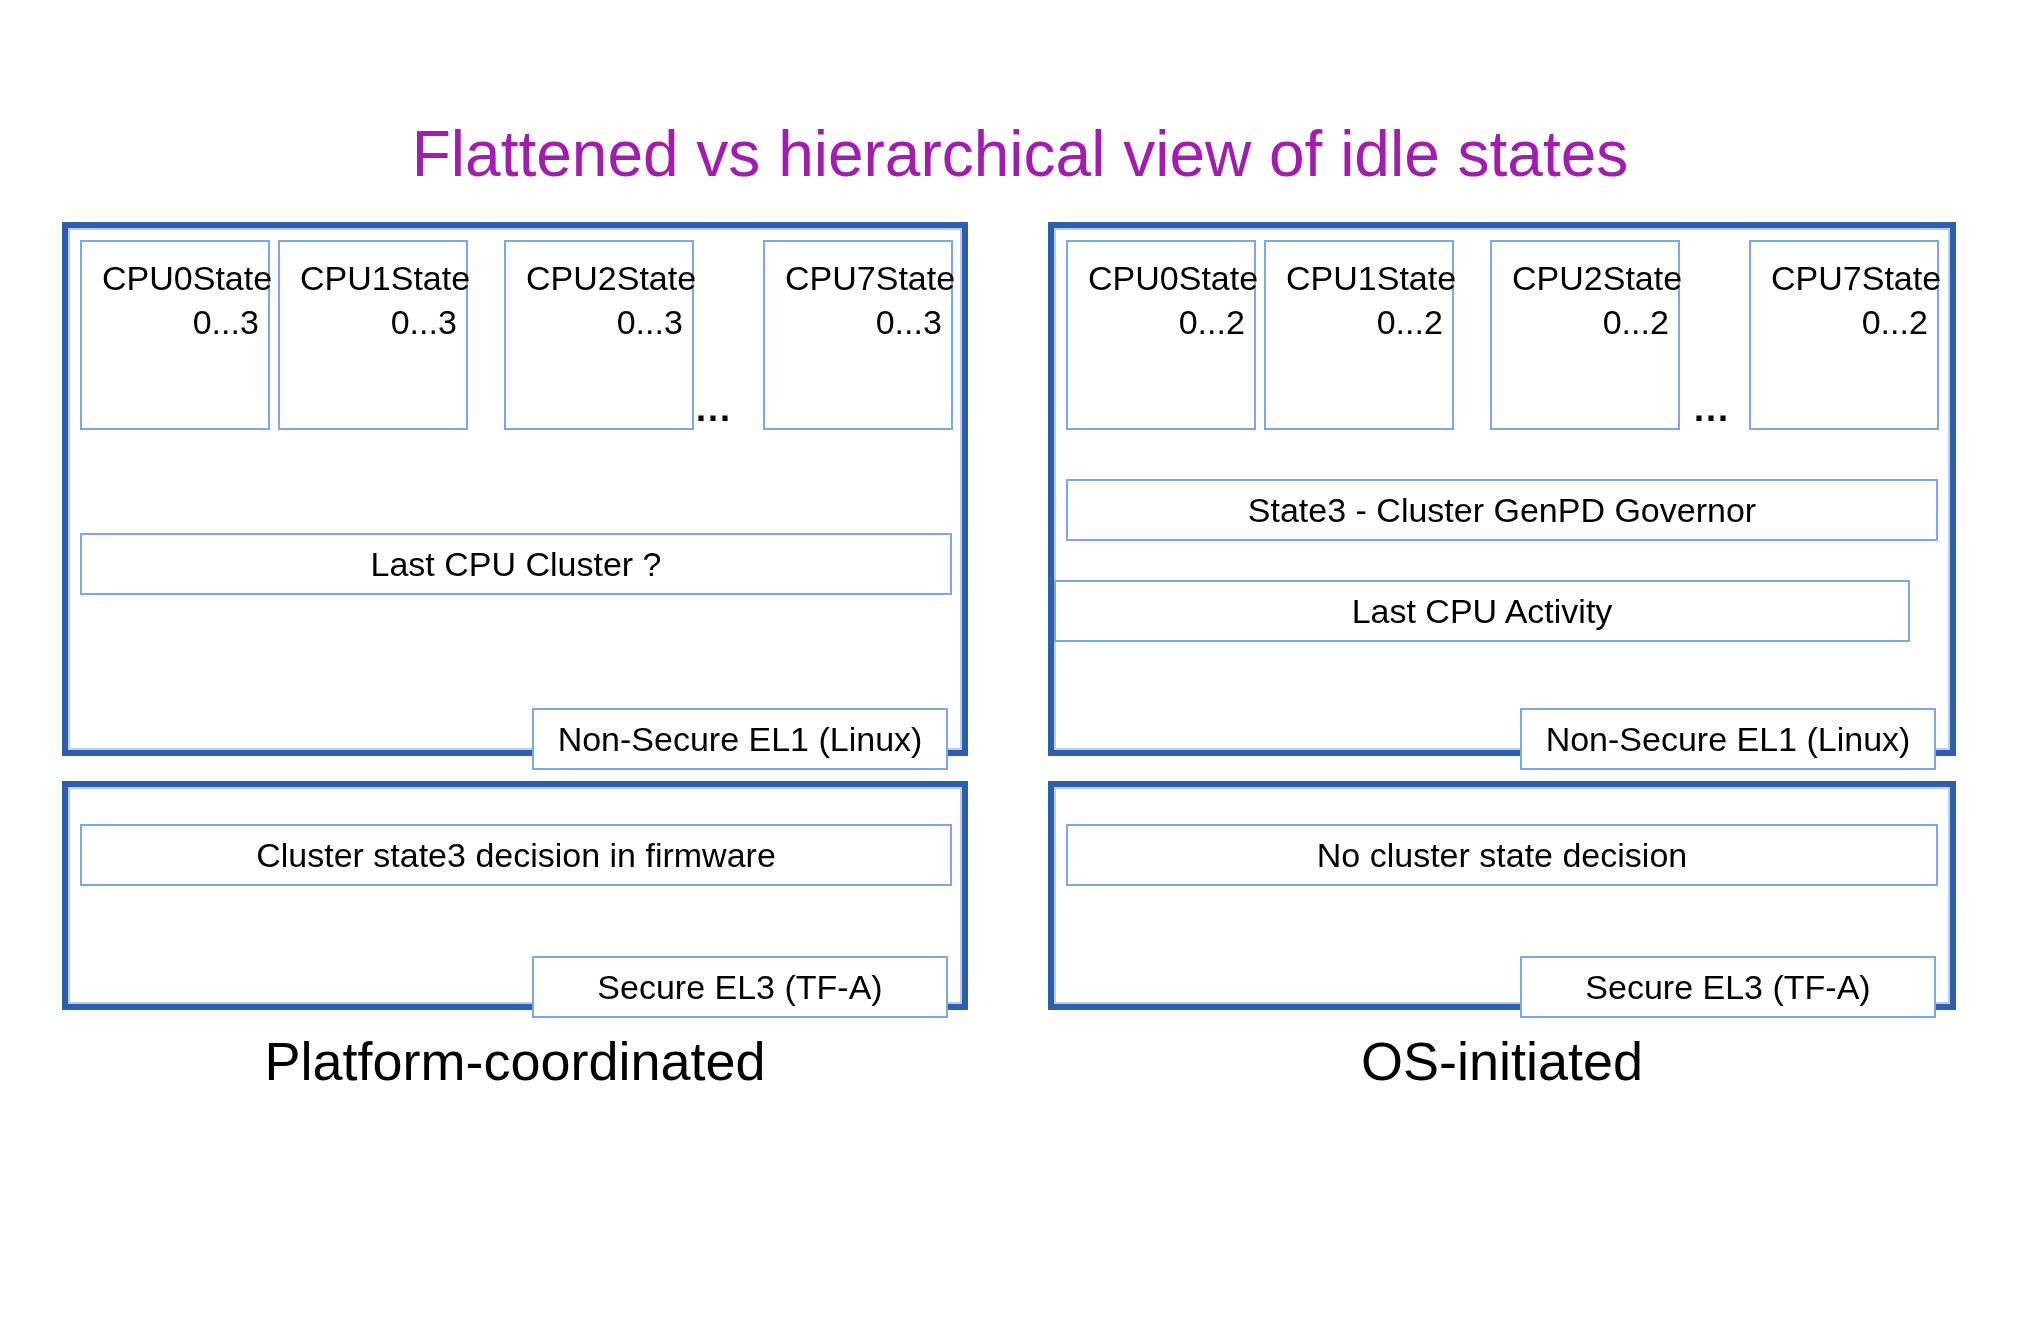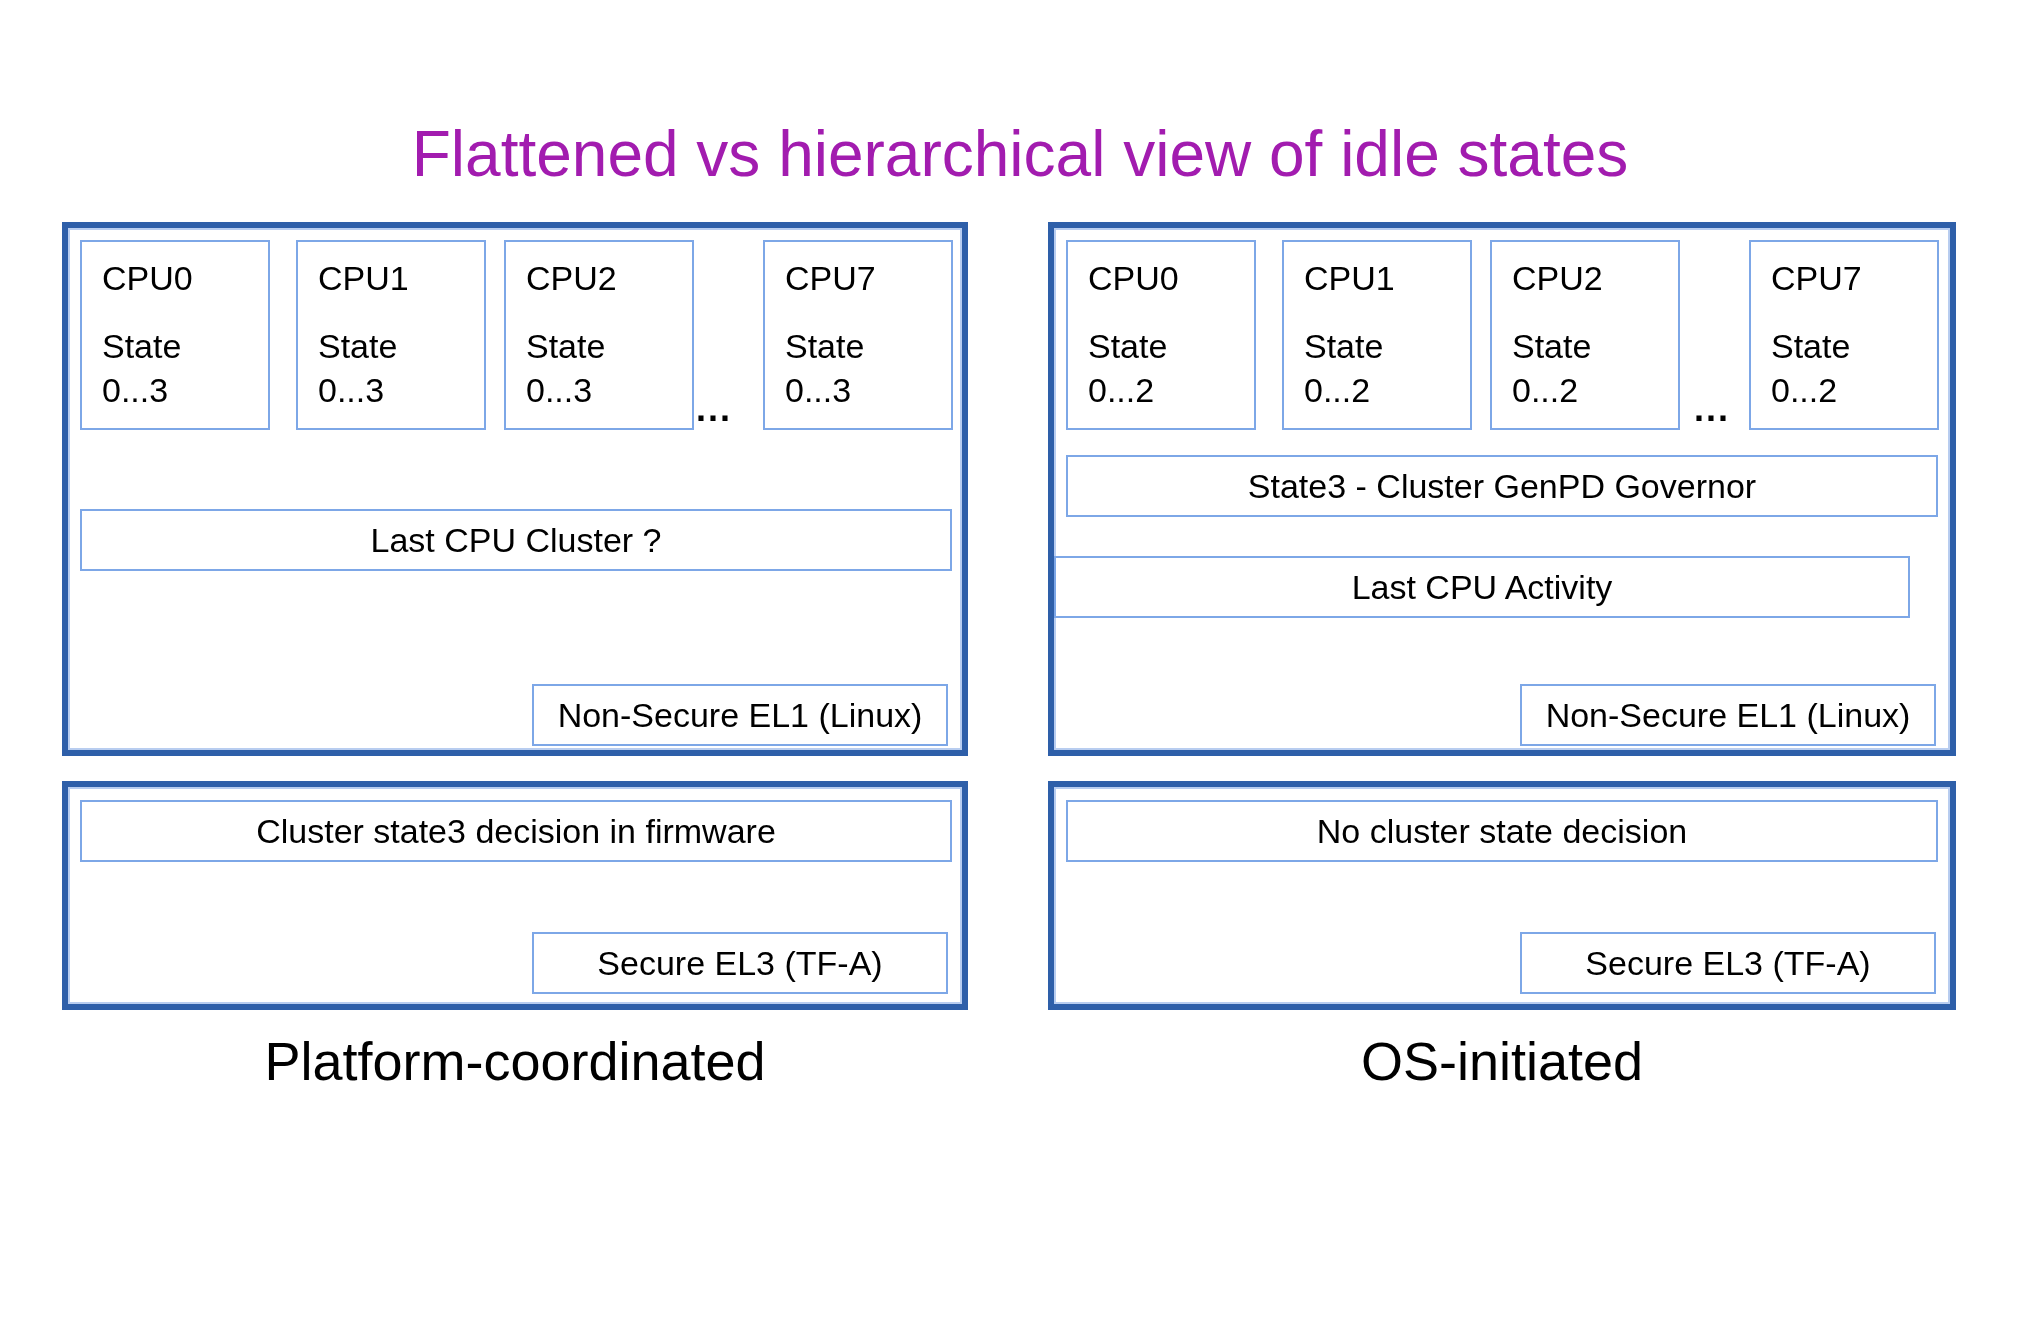--- a/index.html
+++ b/index.html
@@ -48,36 +48,36 @@
     border: 2px solid #7da7e7;
     font-size: 34px;
     line-height: 1.3;
   }
   .center {
     display: flex;
     align-items: center;
     justify-content: center;
     text-align: center;
     white-space: nowrap;
+    margin-top: 24px;
   }
 
   
   .cpu {
     width: 190px;
     height: 190px;
     top: 12px;
     padding: 14px 10px 16px 20px;
     display: flex;
-    flex-direction: column;
     justify-content: space-between;
   }
   .cpu .cpu-name  { display: block; }
   .cpu .cpu-state { display: block; }
   .cpu1 { left: 12px; }
-  .cpu2 { left: 228px; }
+  .cpu2 { left: 210px; }
   .cpu3 { left: 416px; margin-left: 20px; }
   .cpu4 { left: 695px; }
 
   .ellipsis {
     position: absolute;
     font-size: 36px;
     font-weight: bold;
     top: 160px;
     letter-spacing: 2px;
   }

